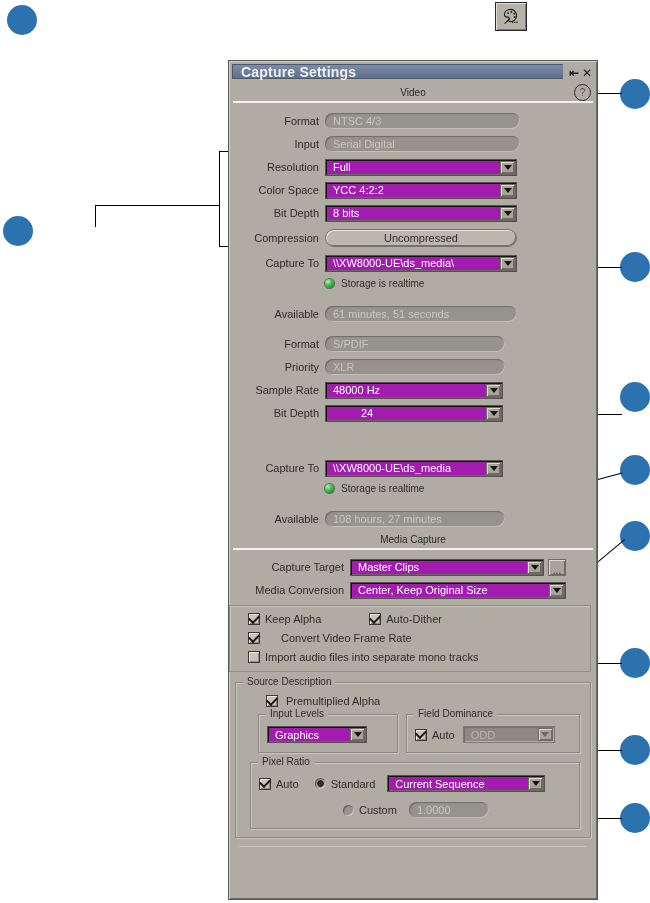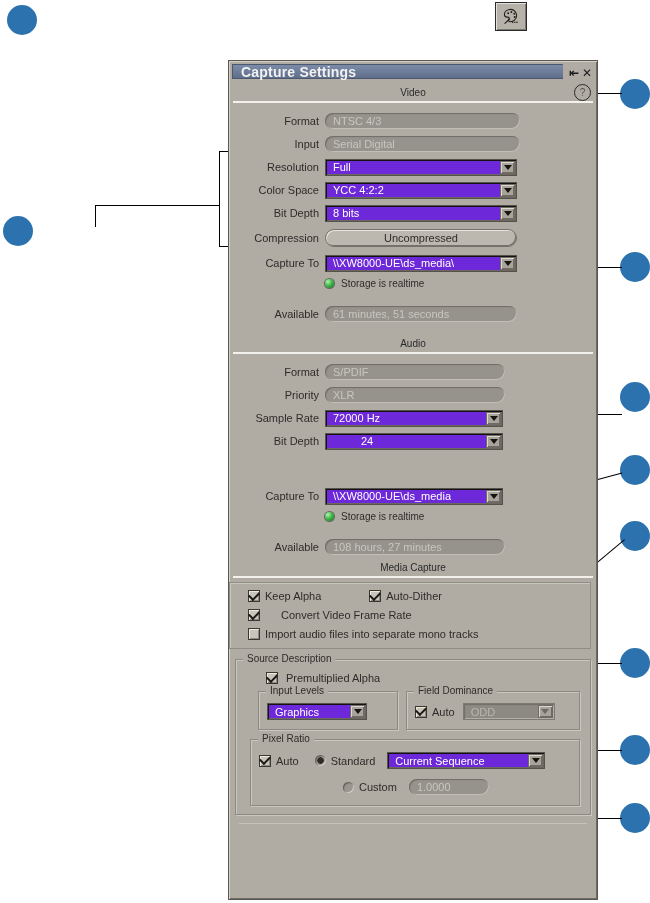--- a/index.html
+++ b/index.html
@@ -71,21 +71,21 @@
   .field-ro{
     height:16px;border-radius:8px;background:#989views;
     background:#96938c;
     box-shadow:inset 1px 1px 1px #6f6c66, inset -1px -1px 0 #c2bfb8;
     display:flex;align-items:center;padding:0 8px;box-sizing:border-box;
     font-size:11px;color:#c9c6c0;
   }
   
   .combo{
     height:17px;display:flex;align-items:center;position:relative;
-    background:#6d28d9;
+    background:#a21caf;
     border:1px solid #55524c;
     box-shadow:inset 1px 1px 0 #141311, inset -1px -1px 0 #6b6760;
     box-sizing:border-box;
   }
   .combo .val{font-size:11px;color:#ffffff;padding-left:7px;white-space:nowrap;overflow:hidden;}
   .arrow{
     position:absolute;right:1px;top:1px;bottom:1px;width:15px;
     background:#a8a49c;border:1px solid #6f6b64;
     box-shadow:inset 1px 1px 0 #ddd9d1,inset -1px -1px 0 #6f6b64;
     display:flex;align-items:center;justify-content:center;box-sizing:border-box;
@@ -264,37 +264,34 @@
     <div class="status-line">
       <div class="green-dot"></div>
       <div class="status-txt">Storage is realtime</div>
     </div>
     <div class="row" style="margin-top:12px;">
       <div class="lbl">Available</div>
       <div class="field-ro" style="width:192px;">61 minutes, 51 seconds</div>
     </div>
   </div>
 
-  <div class="sec-head" style="margin-top:10px;">
-    <span>Audio</span>
-  </div>
 
   <div style="padding:7px 0 0 0;">
     <div class="row">
       <div class="lbl">Format</div>
       <div class="field-ro" style="width:180px;">S/PDIF</div>
     </div>
     <div class="row">
       <div class="lbl">Priority</div>
       <div class="field-ro" style="width:180px;">XLR</div>
     </div>
     <div class="row">
       <div class="lbl">Sample Rate</div>
       <div class="combo" style="width:178px;">
-        <div class="val">72000 Hz</div>
+        <div class="val">48000 Hz</div>
         <div class="arrow">
             <i></i>
           </div>
       </div>
     </div>
     <div class="row">
       <div class="lbl">Bit Depth</div>
       <div class="combo" style="width:178px;padding-left:28px;">
         <div class="val">24</div>
         <div class="arrow">
@@ -318,20 +315,41 @@
     <div class="row" style="margin-top:12px;">
       <div class="lbl">Available</div>
       <div class="field-ro" style="width:180px;">108 hours, 27 minutes</div>
     </div>
   </div>
 
   <div class="sec-head" style="">
     <span>Media Capture</span>
   </div>
 
+  <div style="padding:6px 0 0 0;">
+    <div class="row">
+      <div class="lbl" style="width:115px;">Capture Target</div>
+      <div class="combo" style="width:194px;">
+        <div class="val">Master Clips</div>
+        <div class="arrow">
+            <i></i>
+          </div>
+      </div>
+      <div class="dots-btn" style="margin-left:4px;">...</div>
+    </div>
+    <div class="row">
+      <div class="lbl" style="width:115px;">Media Conversion</div>
+      <div class="combo" style="width:216px;">
+        <div class="val">Center, Keep Original Size</div>
+        <div class="arrow">
+            <i></i>
+          </div>
+      </div>
+    </div>
+  </div>
 
   <div class="panel-inset" style="margin:4px 6px 0 0;padding:7px 0 8px 18px;">
     <div style="display:flex;align-items:center;margin-bottom:7px;">
       <div class="chk-row">
         <div class="chk on"></div>
         <span>Keep Alpha</span>
       </div>
       <div class="chk-row" style="margin-left:48px;">
         <div class="chk on"></div>
         <span>Auto-Dither</span>

